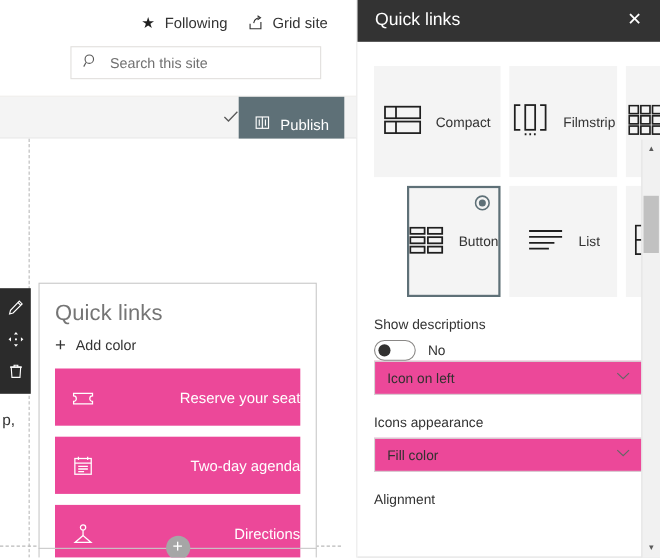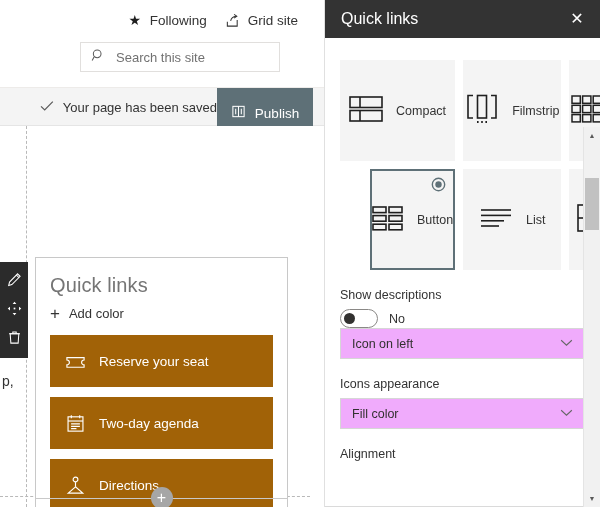--- a/index.html
+++ b/index.html
@@ -58,22 +58,22 @@
     display: inline-flex;
     align-items: center;
     justify-content: center;
     width: 16px; height: 16px;
     line-height: 1;
   }
   .star-icon { font-size: 14px; color: #1f1f1f; }
 
   .search-box {
     position: absolute;
-    left: 80px; top: 42px;
-    width: 200px; height: 30px;
+    left: 64px; top: 42px;
+    width: 228px; height: 30px;
     border: 1px solid #e1dfdd;
     background: #ffffff;
     box-sizing: border-box;
     display: flex;
     align-items: center;
     padding: 0 10px;
     gap: 10px;
     cursor: text;
   }
   .search-placeholder {
@@ -188,30 +188,31 @@
     cursor: pointer;
   }
   .plus-glyph {
     font-size: 17px;
     color: #333333;
     line-height: 1;
     font-weight: 300;
   }
   .link-btn {
     height: 52px;
-    background: #a16207;
+    background: #ec4899;
     color: #ffffff;
     display: flex;
     align-items: center;
     gap: 13px;
     padding-left: 14px;
     margin-bottom: 10px;
     font-size: 13.5px;
     cursor: pointer;
     box-sizing: border-box;
+    justify-content: space-between;
   }
   .link-btn .licon {
     width: 22px; height: 22px;
     display: flex;
     align-items: center;
     justify-content: center;
     flex: 0 0 22px;
   }
 
   .add-section {
@@ -371,21 +372,21 @@
   }
   .toggle-text {
     font-size: 12.5px;
     color: #333333;
   }
 
   .select {
     width: 100%;
     height: 31px;
     border: 1px solid #d6d6d6;
-    background: #f0abfc;
+    background: #ec4899;
     box-sizing: border-box;
     display: flex;
     align-items: center;
     justify-content: space-between;
     padding: 0 11px;
     font-size: 12.5px;
     color: #323130;
     cursor: pointer;
   }
   .chevron {
@@ -437,21 +438,20 @@
       </div>
     </div>
 
     <div class="command-bar">
       <div class="saved-msg">
         <span class="check-icon">
           <svg width="14" height="12" viewBox="0 0 14 12" fill="none" stroke="#5a5a5a" stroke-width="1.2">
             <path d="M1 6.4 L4.7 10 L12.8 1.6"></path>
           </svg>
         </span>
-        <span>Your page has been saved</span>
       </div>
       <div class="publish-btn">
         <span>
           <svg width="15" height="15" viewBox="0 0 16 16" fill="none" stroke="#ffffff" stroke-width="1.1">
             <rect x="2" y="2.5" width="12" height="11"></rect>
             <path d="M8 2.5 V13.5"></path>
             <path d="M5 5 V11 M11 5 V11"></path>
           </svg>
         </span>
         <span>Publish</span>

